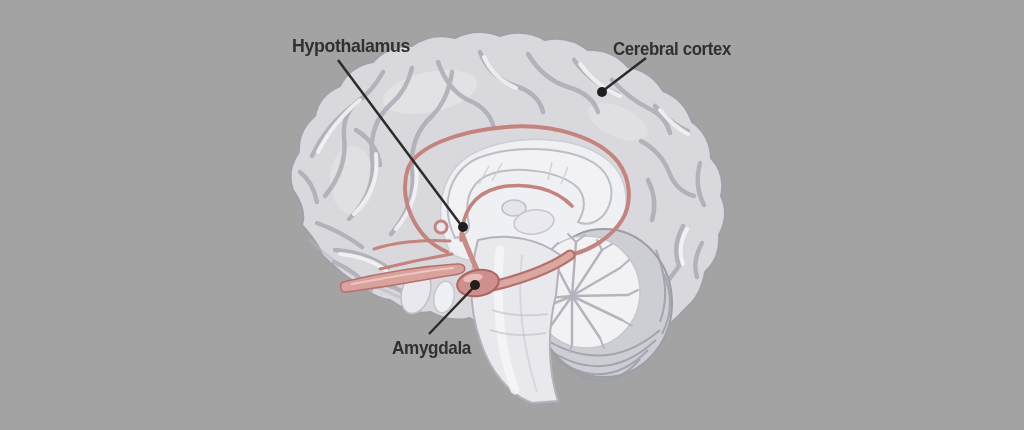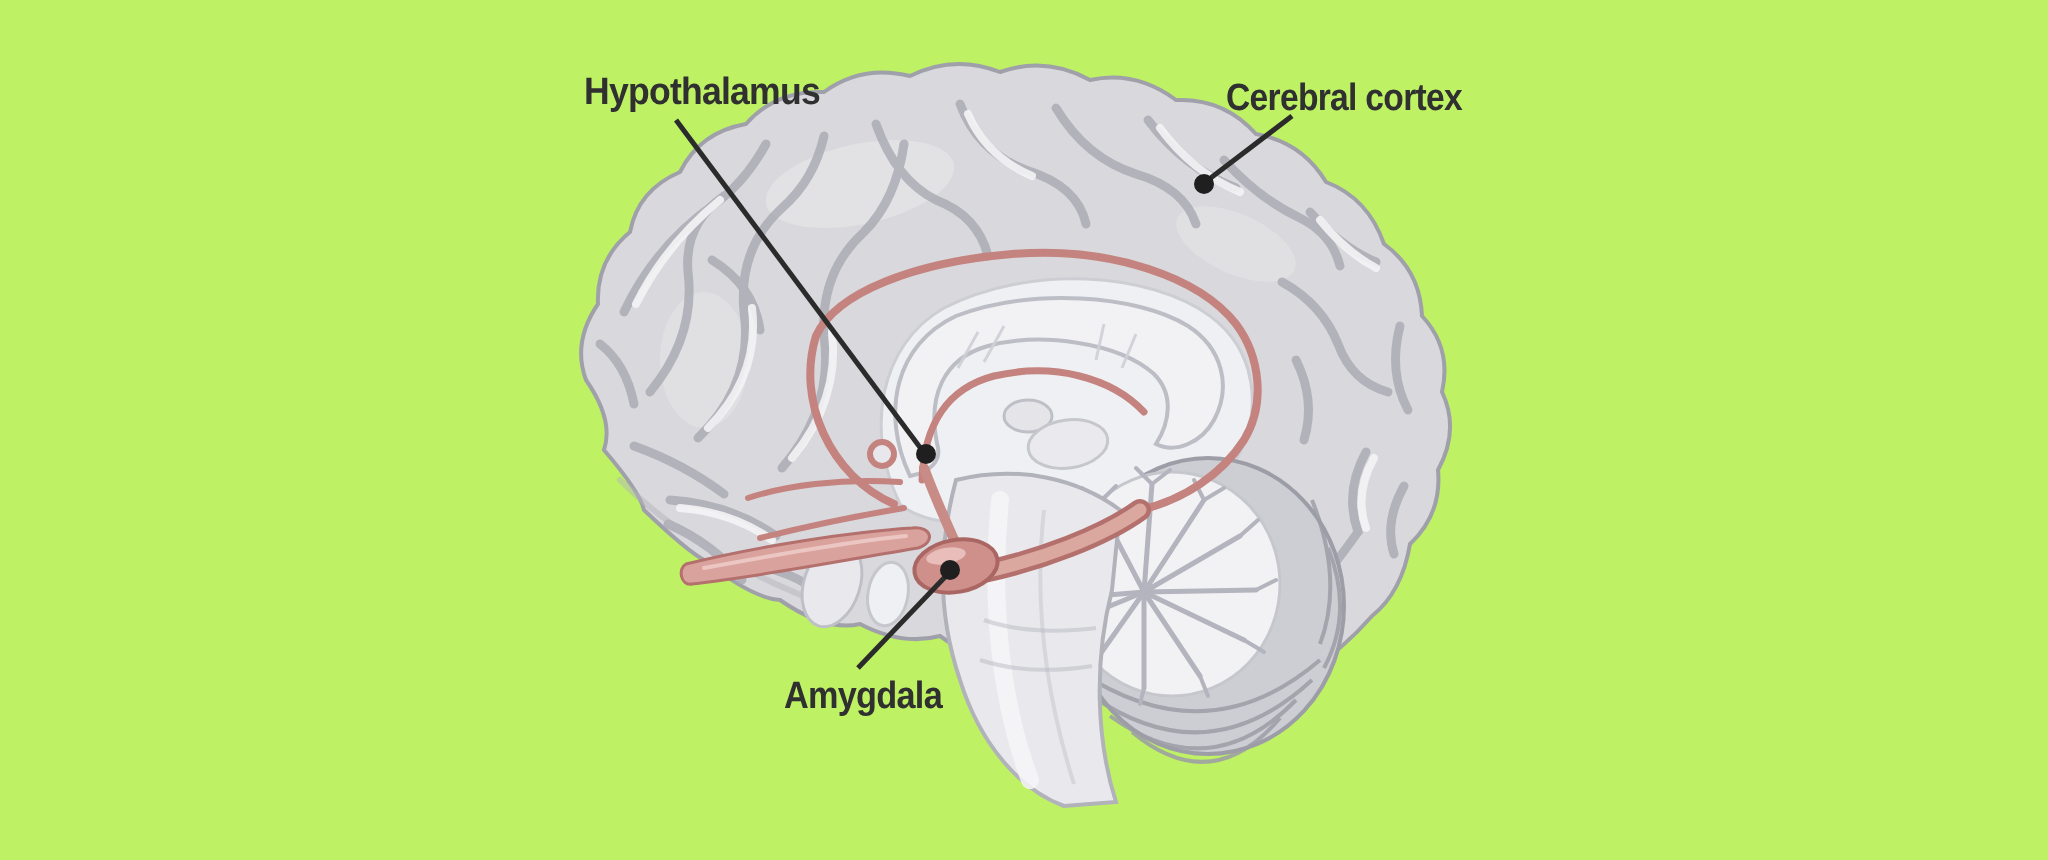--- a/index.html
+++ b/index.html
@@ -1,16 +1,16 @@
 <!DOCTYPE html>
 <html><head>
 <meta charset="utf-8">
 <style>
   html,body{margin:0;padding:0;background:#ffffff;}
-  .stage{position:relative;width:1024px;height:430px;background:#bef264;overflow:hidden;}
+  .stage{position:relative;width:1024px;height:430px;background:#a3a3a3;overflow:hidden;}
   svg{position:absolute;left:0;top:0;display:block;}
   text.lbl{
     font-family:"Liberation Sans",sans-serif;
     font-weight:bold;
     font-size:19px;
     letter-spacing:-0.4px;
     fill:#303030;
   }
 </style>
 </head>

